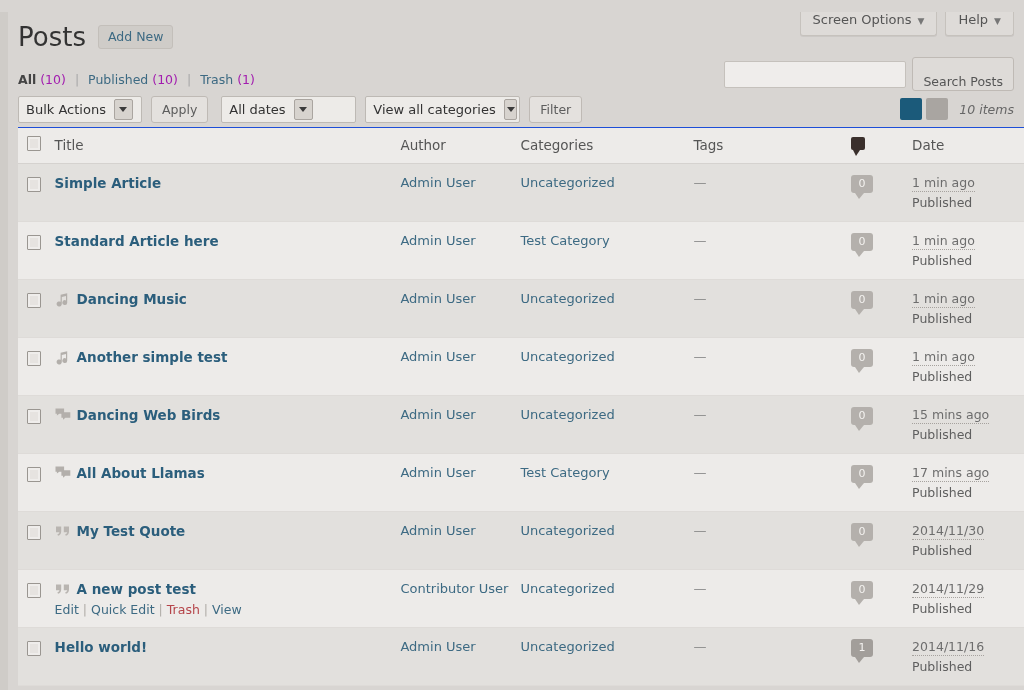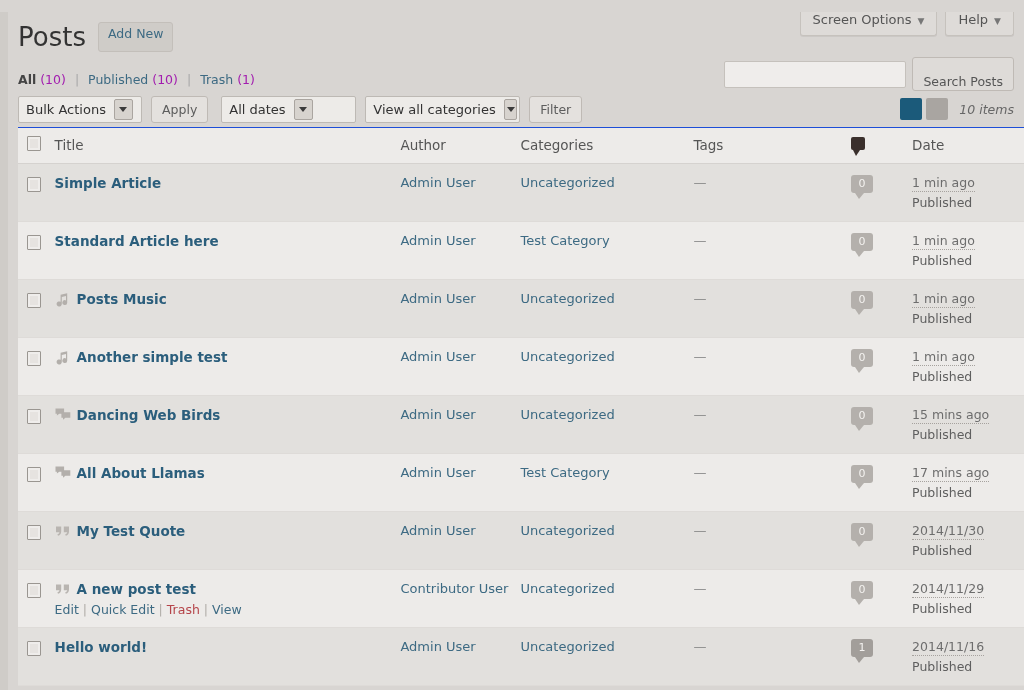--- a/index.html
+++ b/index.html
@@ -32,21 +32,21 @@
     border-radius: 0 0 3px 3px;
     padding: 5px 12px 7px 12px;
     font-size: 13px;
     color: #555;
     box-shadow: 0 1px 0 rgba(0,0,0,0.06);
     line-height: 14px;
   }
   .meta-btn .caret { font-size: 9px; margin-left: 6px; color: #777; }
 
   
-  .page-title-wrap { position: absolute; left: 10px; top: 10px; display: flex; }
+  .page-title-wrap { position: absolute; left: 10px; top: 10px; display: flex; align-items: center; }
   .page-title { font-size: 26px; font-weight: normal; color: #333; margin: 0; line-height: 30px; font-family: "DejaVu Sans", sans-serif; }
   .add-new-btn {
     margin-left: 12px;
     background: #cfccc8;
     border: 1px solid #c3bfba;
     border-radius: 3px;
     color: #3d6a83;
     font-size: 12.5px;
     padding: 3px 9px 4px 9px;
     line-height: 15px;
@@ -368,21 +368,21 @@
           </tr>
           <tr class="alt">
             <td class="col-cb"><span class="cbx"></span></td>
             <td class="col-title">
               <div class="title-line">
                 <span class="fmt-icon">
                   <svg width="15" height="15" viewBox="0 0 15 15">
                     <path fill="#b3afab" d="M12.2 1.2 5.6 2.8v7.0a2.6 2.6 0 1 0 1.2 2.2V5.0l4.2-1.0v4.6a2.4 2.4 0 1 0 1.2 2.1V1.2z"></path>
                   </svg>
                 </span>
-                <a class="post-link">Posts Music</a>
+                <a class="post-link">Dancing Music</a>
               </div>
             </td>
             <td class="col-auth"><a class="cell-link">Admin User</a></td>
             <td class="col-cats"><a class="cell-link">Uncategorized</a></td>
             <td class="col-tags"><span class="dash">—</span></td>
             <td class="col-cmt"><span class="cbubble">0</span></td>
             <td class="col-date">
               <div><span class="date-main">1 min ago</span></div>
               <div class="date-status">Published</div>
             </td>

